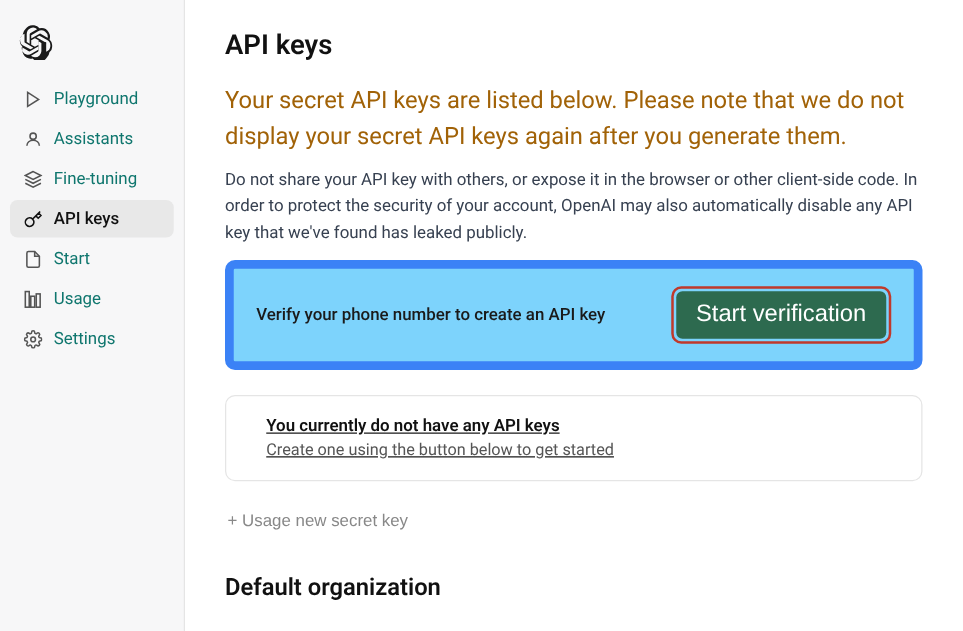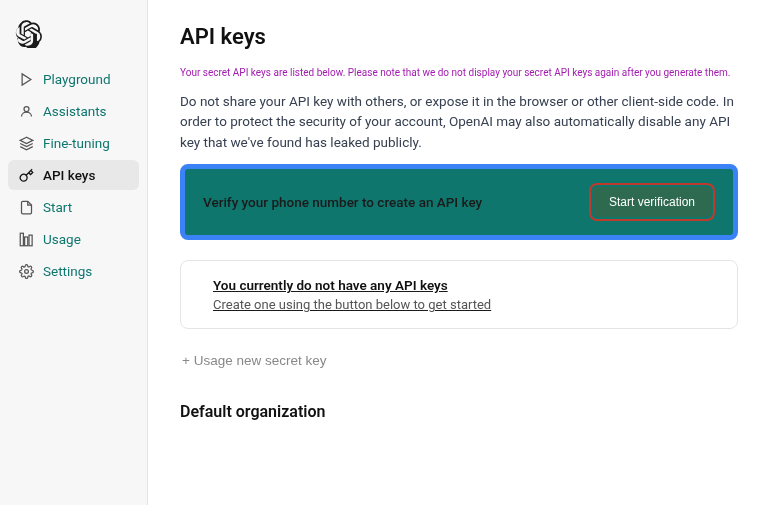--- a/index.html
+++ b/index.html
@@ -74,38 +74,38 @@
       overflow-y: auto;
       padding: 24px 32px;
     }
     .page-title {
       font-size: 22px;
       font-weight: 600;
       color: #111;
       margin-bottom: 16px;
     }
     .desc-text {
-      font-size: 10px;
-      color: #a21caf;
+      font-size: 19px;
+      color: #a16207;
       line-height: 1.55;
       margin-bottom: 10px;
       max-width: 580px;
     }
     .desc-text-2 {
       font-size: 13.5px;
       color: #374151;
       line-height: 1.55;
       margin-bottom: 11px;
       max-width: 580px;
     }
 
     
     .verify-banner {
-      background: #0f766e;
-      border: 5px solid #3b82f6;
+      background: #7dd3fc;
+      border: 7px solid #3b82f6;
       border-radius: 8px;
       padding: 14px 18px;
       display: flex;
       align-items: center;
       justify-content: space-between;
       margin-bottom: 20px;
       max-width: 580px;
     }
     .verify-text {
       font-size: 13.5px;
@@ -116,21 +116,21 @@
       border: 2.5px solid #c0392b;
       border-radius: 8px;
       padding: 2px;
     }
     .verify-btn {
       background: #2d6a4f;
       color: #fff;
       border: none;
       border-radius: 5px;
       padding: 8px 16px;
-      font-size: 12px;
+      font-size: 19px;
       font-weight: 500;
       cursor: pointer;
       white-space: nowrap;
     }
 
     
     .api-keys-card {
       border: 1px solid #e5e5e5;
       border-radius: 8px;
       padding: 16px 32px;
@@ -158,21 +158,21 @@
       border: none;
       color: #888;
       font-size: 13.5px;
       cursor: pointer;
       padding: 6px 2px;
       margin-bottom: 28px;
     }
 
     
     .section-title {
-      font-size: 16px;
+      font-size: 19px;
       font-weight: 600;
       color: #111;
       margin-bottom: 10px;
     }
     .section-desc {
       font-size: 13.5px;
       color: #374151;
       line-height: 1.55;
       margin-bottom: 16px;
       max-width: 580px;

